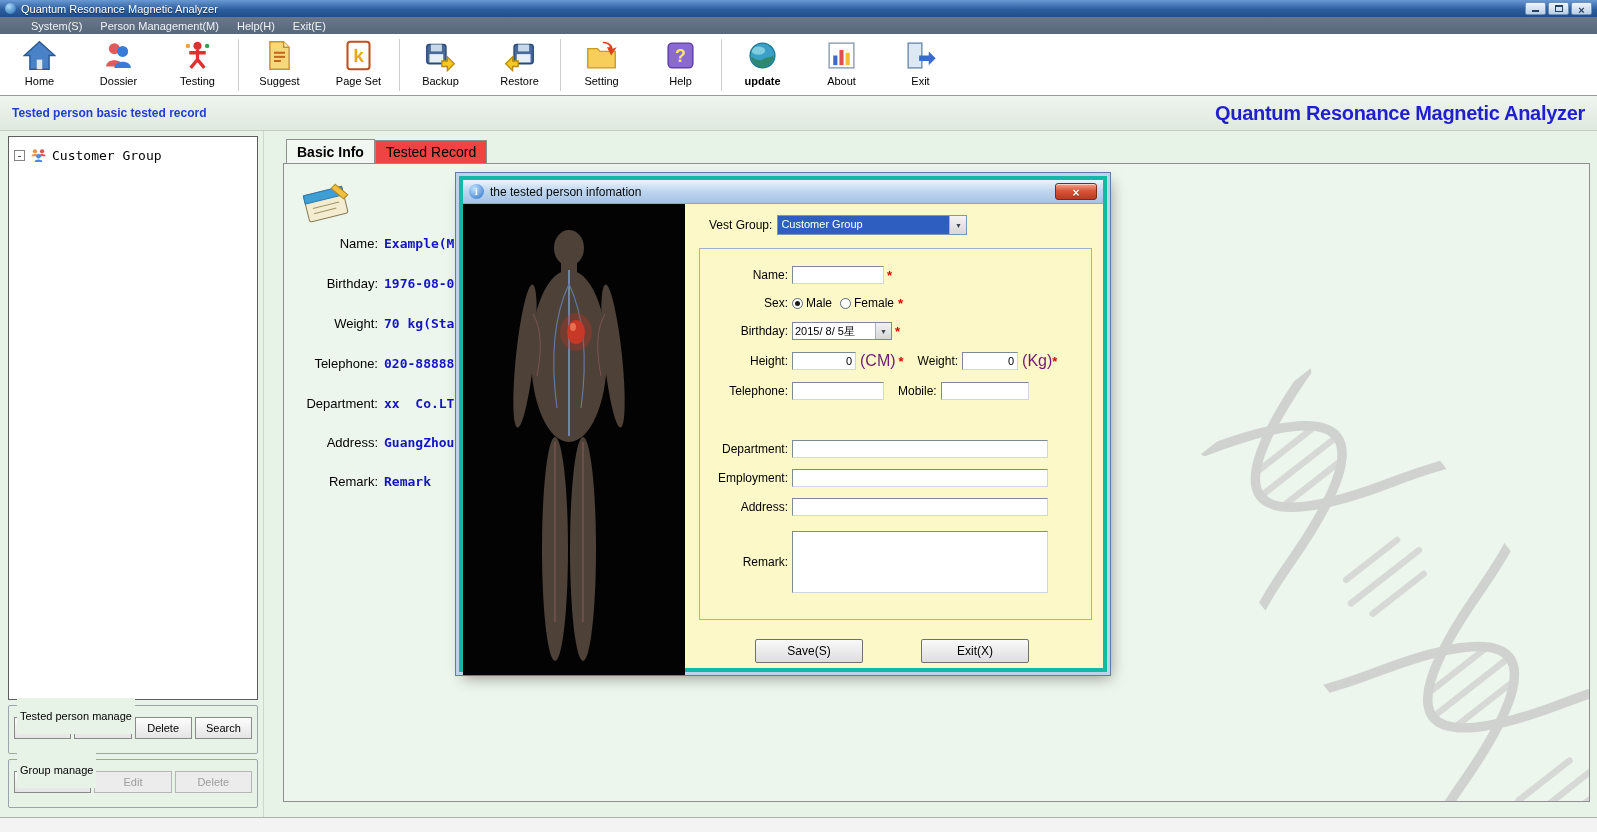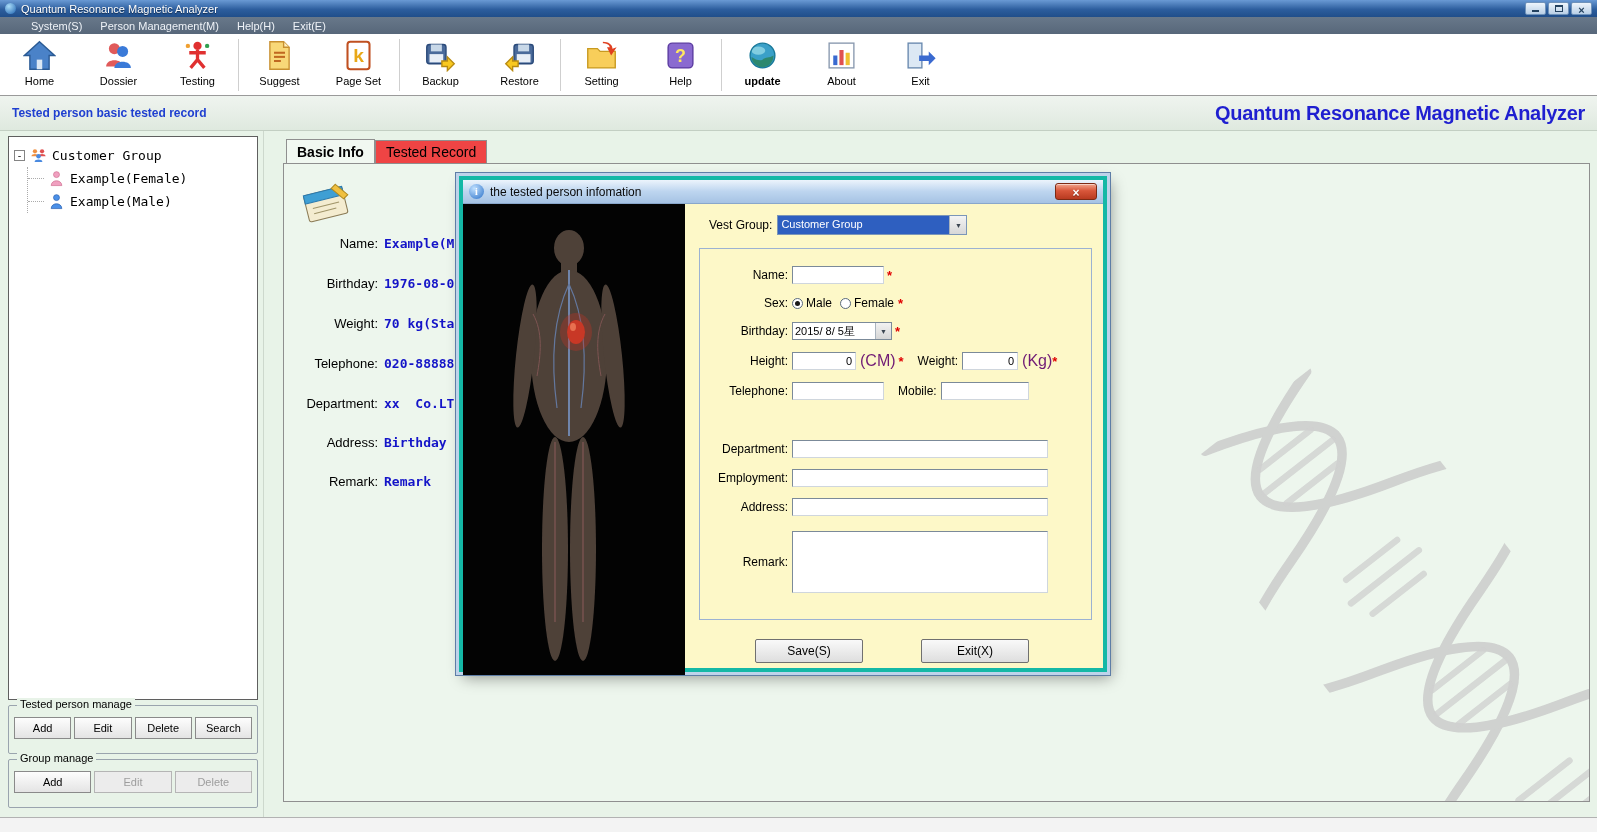--- a/index.html
+++ b/index.html
@@ -50,21 +50,21 @@
     display:flex; align-items:center; justify-content:center; margin-right:5px; }
   .expander::before { content:"-"; font-size:10px; line-height:0; color:#222; }
   .tree-icon { width:17px; height:17px; margin-right:5px; flex:none; }
   .tree-label { color:#000; }
   .tree-children { margin-left:13px; border-left:1px dotted #ababab; padding-left:6px; }
   .tree-row.child { position:relative; padding-left:14px; }
   .tree-row.child::before { content:""; position:absolute; left:-6px; top:11px; width:16px; border-top:1px dotted #ababab; }
 
   
   .manage-box { position:absolute; left:8px; width:250px; border:1px solid #9aa4ae; border-radius:2px; padding:11px 5px 6px; }
-  .manage-box .legend { position:absolute; top:-8px; left:8px; background:#e8f3e8; font-size:11px; color:#000; padding:0 3px; }
+  .manage-box .legend { position:absolute; top:-8px; left:8px; background:#e8f3e8; font-size:11px; color:#000; padding:12px 3px; }
   .pm { top:705px; height:49px; }
   .gm { top:759px; height:49px; }
   .btn-row { display:flex; gap:3px; }
   .btn { flex:1; height:22px; font-family:"Liberation Sans",sans-serif; font-size:11px; color:#000;
     background:linear-gradient(#fdfdfd,#e4e4e4); border:1px solid #8a8a8a; border-radius:0; cursor:pointer; }
   .btn:disabled, .btn.disabled { color:#9d9d9d; background:#ececec; border-color:#b5b5b5; cursor:default; }
 
   
   .main-panel { position:absolute; left:283px; top:140px; width:1307px; height:662px; }
   .tabs { position:relative; z-index:3; display:flex; padding-left:3px; height:23px; align-items:flex-end; }
@@ -338,34 +338,20 @@
 <div class="v-divider"></div>
 
 <div class="tree-panel">
   <div class="tree-row">
     <span class="expander"></span>
     <svg class="tree-icon" viewBox="0 0 24 24">
         <use href="#sym-group"></use>
       </svg>
     <span class="tree-label">Customer Group</span>
   </div>
-  <div class="tree-children">
-    <div class="tree-row child">
-      <svg class="tree-icon" viewBox="0 0 24 24">
-          <use href="#sym-person-f"></use>
-        </svg>
-      <span class="tree-label">Example(Female)</span>
-    </div>
-    <div class="tree-row child">
-      <svg class="tree-icon" viewBox="0 0 24 24">
-          <use href="#sym-person-m"></use>
-        </svg>
-      <span class="tree-label">Example(Male)</span>
-    </div>
-  </div>
 </div>
 
 <div class="manage-box pm">
   <span class="legend">Tested person manage</span>
   <div class="btn-row">
     <button class="btn">Add</button>
     <button class="btn">Edit</button>
     <button class="btn">Delete</button>
     <button class="btn">Search</button>
   </div>
@@ -410,21 +396,21 @@
     <div class="bi-row" style="top:192px">
       <span class="bi-label">Telephone:</span>
       <span class="bi-value">020-888888</span>
     </div>
     <div class="bi-row" style="top:232px">
       <span class="bi-label">Department:</span>
       <span class="bi-value">xx  Co.LTD</span>
     </div>
     <div class="bi-row" style="top:271px">
       <span class="bi-label">Address:</span>
-      <span class="bi-value">Birthday</span>
+      <span class="bi-value">GuangZhou</span>
     </div>
     <div class="bi-row" style="top:310px">
       <span class="bi-label">Remark:</span>
       <span class="bi-value">Remark</span>
     </div>
 
     <div class="dna">
       <svg viewBox="0 0 200 520" width="100%" height="100%">
         <g fill="none" stroke="#c7c7c7" stroke-width="9" stroke-linecap="round" opacity="0.85">
           <path d="M40 0 C180 43 180 87 40 130 C-100 173 -100 217 40 260 C180 303 180 347 40 390 C-100 433 -100 477 40 520"></path>

